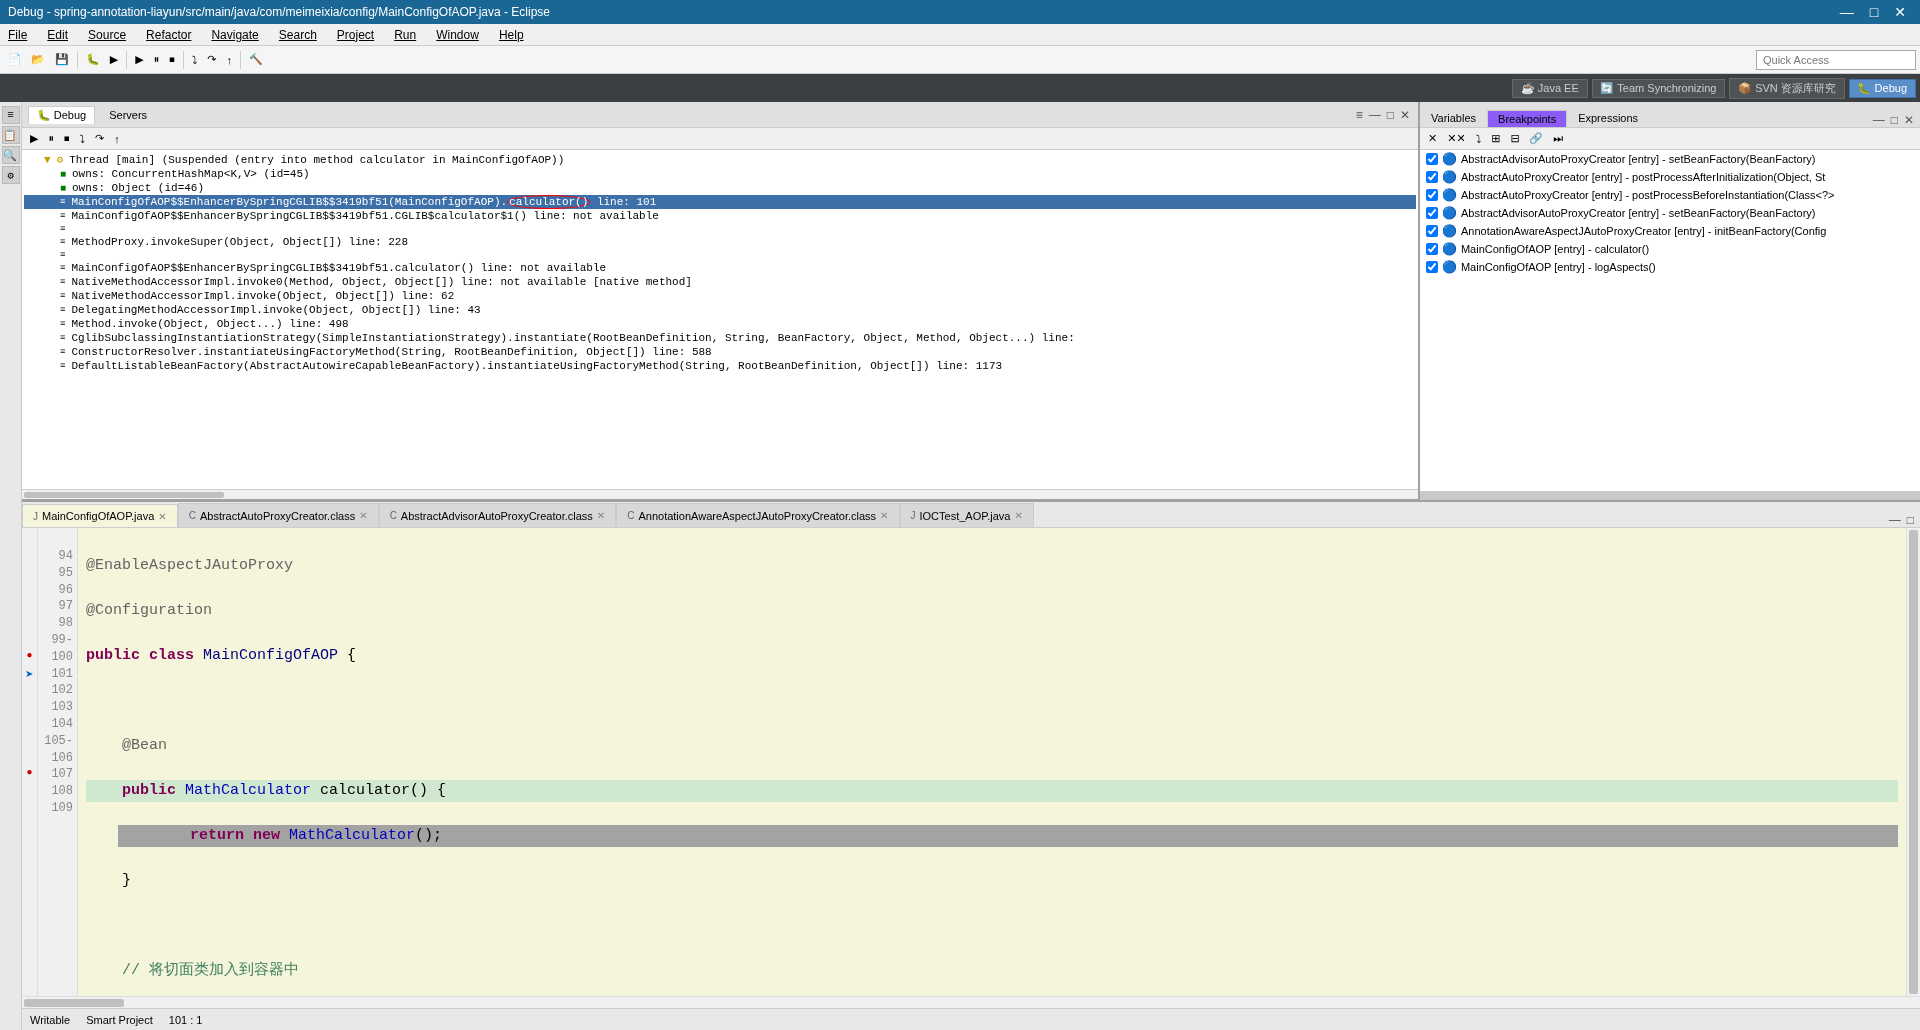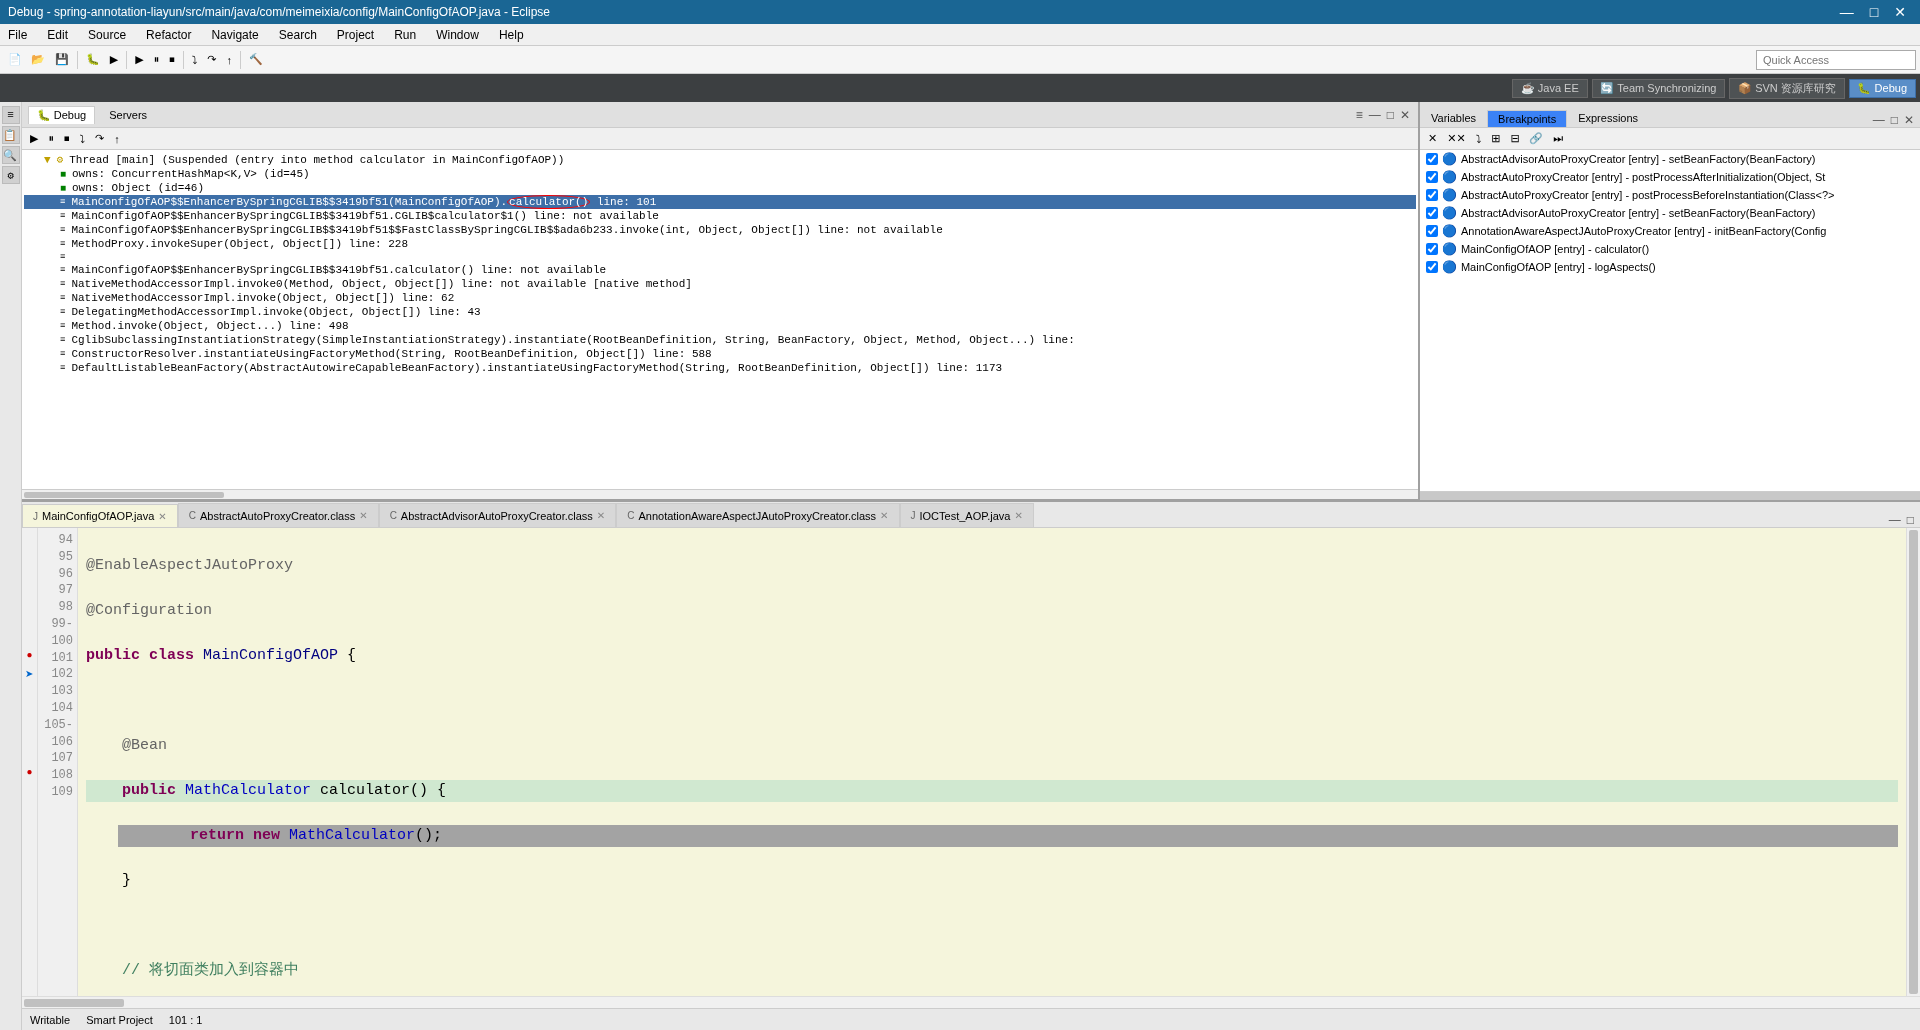--- a/index.html
+++ b/index.html
@@ -24,20 +24,21 @@
     #menu-bar {
       background: #f0f0f0;
       border-bottom: 1px solid #ccc;
       padding: 2px 4px;
       display: flex;
       gap: 12px;
       font-size: 12px;
       font-family: 'Segoe UI', sans-serif;
       height: 22px;
       align-items: center;
+      text-decoration: underline;
     }
     #menu-bar span { cursor: pointer; padding: 1px 4px; }
 
     
     #toolbar {
       background: #f5f5f5;
       border-bottom: 1px solid #ccc;
       padding: 2px 4px;
       display: flex;
       align-items: center;
@@ -210,21 +211,21 @@
       align-items: flex-end;
     }
     .bp-tab {
       padding: 2px 10px;
       font-size: 11px;
       font-family: 'Segoe UI', sans-serif;
       cursor: pointer;
       border: 1px solid transparent;
     }
     .bp-tab.active {
-      background: #3b82f6;
+      background: #8b5cf6;
       border: 1px solid #ccc;
       border-bottom: none;
     }
 
     .bp-toolbar {
       background: #f0f0f0;
       border-bottom: 1px solid #ccc;
       padding: 1px 4px;
       display: flex;
       gap: 2px;
@@ -293,21 +294,21 @@
     
     #code-editor {
       flex: 1;
       display: flex;
       overflow: hidden;
       background: #f5f5dc;
     }
     #line-numbers {
       background: #f0f0f0;
       border-right: 1px solid #ddd;
-      padding: 4px 4px;
+      padding: 20px 4px;
       font-size: 12px;
       font-family: 'Courier New', monospace;
       color: #888;
       text-align: right;
       min-width: 40px;
       overflow: hidden;
       user-select: none;
       line-height: 1.4;
     }
     #breakpoint-markers {
@@ -493,21 +494,20 @@
           </div>
 
           <div class="debug-tree-item">
             <span style="width:32px; display:inline-block;"></span>
             <span style="margin-right:4px; font-size:9px;">≡</span>
             <span>MainConfigOfAOP$$EnhancerBySpringCGLIB$$3419bf51.CGLIB$calculator$1() line: not available</span>
           </div>
           <div class="debug-tree-item">
             <span style="width:32px; display:inline-block;"></span>
             <span style="margin-right:4px; font-size:9px;">≡</span>
-            <span>MainConfigOfAOP$$EnhancerBySpringCGLIB$$3419bf51$$FastClassBySpringCGLIB$$ada6b233.invoke(int, Object, Object[]) line: not available</span>
           </div>
           <div class="debug-tree-item">
             <span style="width:32px; display:inline-block;"></span>
             <span style="margin-right:4px; font-size:9px;">≡</span>
             <span>MethodProxy.invokeSuper(Object, Object[]) line: 228</span>
           </div>
           <div class="debug-tree-item">
             <span style="width:32px; display:inline-block;"></span>
             <span style="margin-right:4px; font-size:9px;">≡</span>
           </div>

